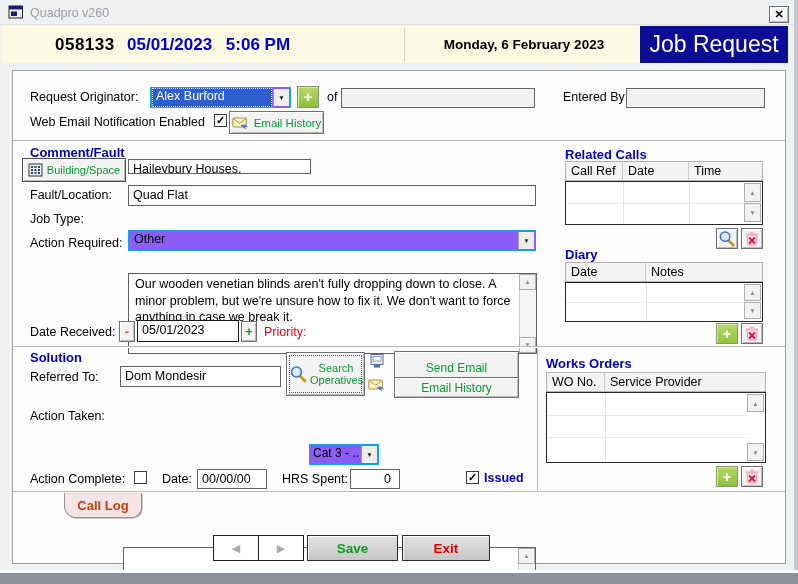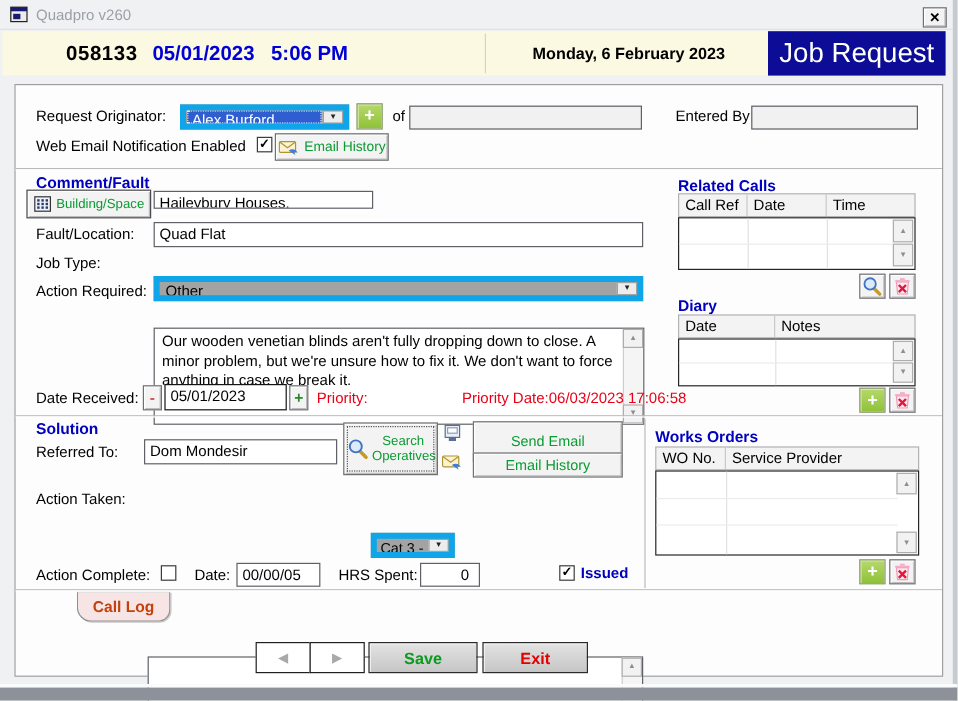--- a/index.html
+++ b/index.html
@@ -3,21 +3,21 @@
 <meta charset="utf-8">
 <style>
   *{box-sizing:border-box;margin:0;padding:0}
   html,body{background:#d8d8d8}
   .win{position:relative;width:798px;height:584px;background:#f0f1f3;font-family:"Liberation Sans",sans-serif;font-size:13px;color:#000;overflow:hidden}
   .a{position:absolute}
   .lbl{font-size:12.5px;white-space:nowrap}
   .sec{font-size:13px;font-weight:bold;color:#0000bf;white-space:nowrap}
   .fld{background:#fff;border:1px solid #5f6167;padding:0 4px;line-height:18px;font-size:12.5px;white-space:nowrap;overflow:hidden}
   .dis{background:#f1f1f2}
-  .combo{background:#a3a3a3;border:5px solid #0ea5e9;position:relative;overflow:hidden}
+  .combo{background:#8b5cf6;border:1px solid #0ea5e9;position:relative;overflow:hidden}
   .combo .ctxt{position:absolute;left:1px;top:0;right:18px;bottom:0;padding:1px 0 0 4px;font-size:12.5px;white-space:nowrap;overflow:hidden}
   .carr{position:absolute;right:1px;top:1px;bottom:1px;width:16px;background:#ededed;border-left:1px solid #9aa0a6;display:flex;align-items:center;justify-content:center;font-size:6.5px;color:#222}
   .sel{background:#2e5ed0;color:#fff;outline:1px dotted #dce8ff;outline-offset:-1px}
   .btn{background:#f3f3f3;border:1px solid #6f7073;box-shadow:inset 1px 1px 0 #ffffff,inset -1px -1px 0 #bcbcbc;display:flex;align-items:center;justify-content:center;gap:4px;cursor:default}
   .gtxt{color:#0a9b33;font-size:11.5px;white-space:nowrap}
   .greenbtn{background:linear-gradient(#b6d96a,#8fc13a);border:1px solid #87986b;color:#fff;font-weight:bold;display:flex;align-items:center;justify-content:center;font-size:15px;box-shadow:inset 1px 1px 0 #d6eaa8;line-height:10px}
   .chk{background:#fff;border:1px solid #3c3c3c;width:13px;height:13px;font-size:11px;line-height:11px;text-align:center;font-weight:bold}
   .thead{display:flex;background:#f3f3f3;border:1px solid #b3b3b3;font-size:12.5px}
   .thead .c{padding:2px 0 0 5px;border-right:1px solid #c9c9c9;overflow:hidden;white-space:nowrap}
   .thead .c:last-child{border-right:none}
@@ -137,23 +137,20 @@
 
   <span class="a lbl" style="left:30px;top:325px">Date Received:</span>
   <div class="a btn" style="left:119px;top:321px;width:16px;height:21px;color:#e04848;font-weight:bold">-</div>
   <div class="a fld" style="left:137px;top:320px;width:102px;height:22px;border:1px solid #141414;line-height:19px">05/01/2023</div>
   <div class="a btn" style="left:241px;top:321px;width:16px;height:21px;color:#2a8a2a;font-weight:bold">+</div>
   <span class="a lbl redtxt" style="left:264px;top:325px">Priority:</span>
   <div class="a combo" style="left:309px;top:321px;width:70px;height:21px">
     <div class="ctxt" style="font-size:12px;padding-left:2px">Cat 3 - ...</div>
     <div class="carr">▼</div>
   </div>
-  <span class="a lbl redtxt" style="left:385px;top:325px">
-    <span>Priority Date:</span><span>06/03/2023 17:06:58</span>
-  </span>
 
   <span class="a sec" style="left:565px;top:147px">Related Calls</span>
   <div class="a thead" style="left:565px;top:161px;width:198px;height:20px">
     <div class="c" style="width:57px">Call Ref</div>
     <div class="c" style="width:66px">Date</div>
     <div class="c" style="flex:1">Time</div>
   </div>
   <div class="a tbody" style="left:565px;top:181px;width:198px;height:44px">
     <div class="cline" style="left:57px"></div>
     <div class="cline" style="left:123px"></div>
@@ -243,21 +240,21 @@
   <div class="a fld scrollbox" style="left:123px;top:403px;width:413px;height:59px">
     <span></span>
     <div class="strack"></div>
     <div class="sb" style="right:0;top:0;height:16px">▲</div>
     
   </div>
 
   <span class="a lbl" style="left:30px;top:472px">Action Complete:</span>
   <div class="a chk" style="left:134px;top:471px"></div>
   <span class="a lbl" style="left:162px;top:472px">Date:</span>
-  <div class="a fld" style="left:197px;top:469px;width:70px;height:20px">00/00/05</div>
+  <div class="a fld" style="left:197px;top:469px;width:70px;height:20px">00/00/00</div>
   <span class="a lbl" style="left:282px;top:472px">HRS Spent:</span>
   <div class="a fld" style="left:350px;top:469px;width:50px;height:20px;text-align:right;padding-right:8px">0</div>
   <div class="a chk" style="left:466px;top:471px">✓</div>
   <span class="a" style="left:484px;top:471px;color:#0000bf;font-weight:bold;font-size:12.5px">Issued</span>
 
   <span class="a sec" style="left:546px;top:356px">Works Orders</span>
   <div class="a thead" style="left:546px;top:372px;width:220px;height:20px">
     <div class="c" style="width:58px">WO No.</div>
     <div class="c" style="flex:1">Service Provider</div>
   </div>

